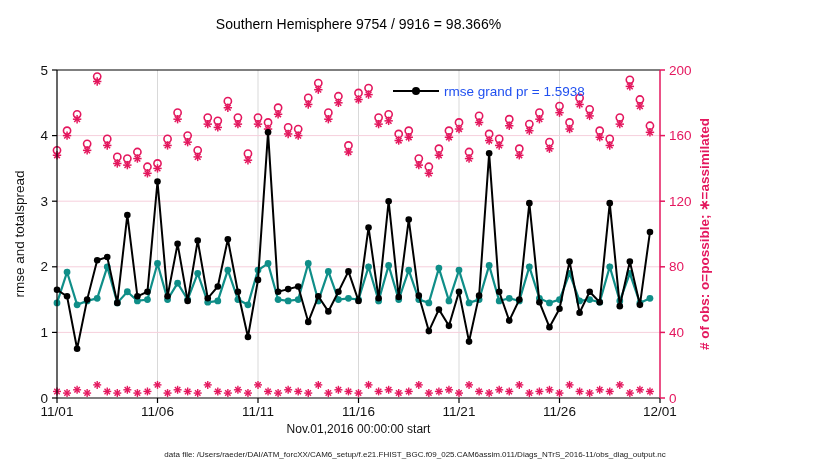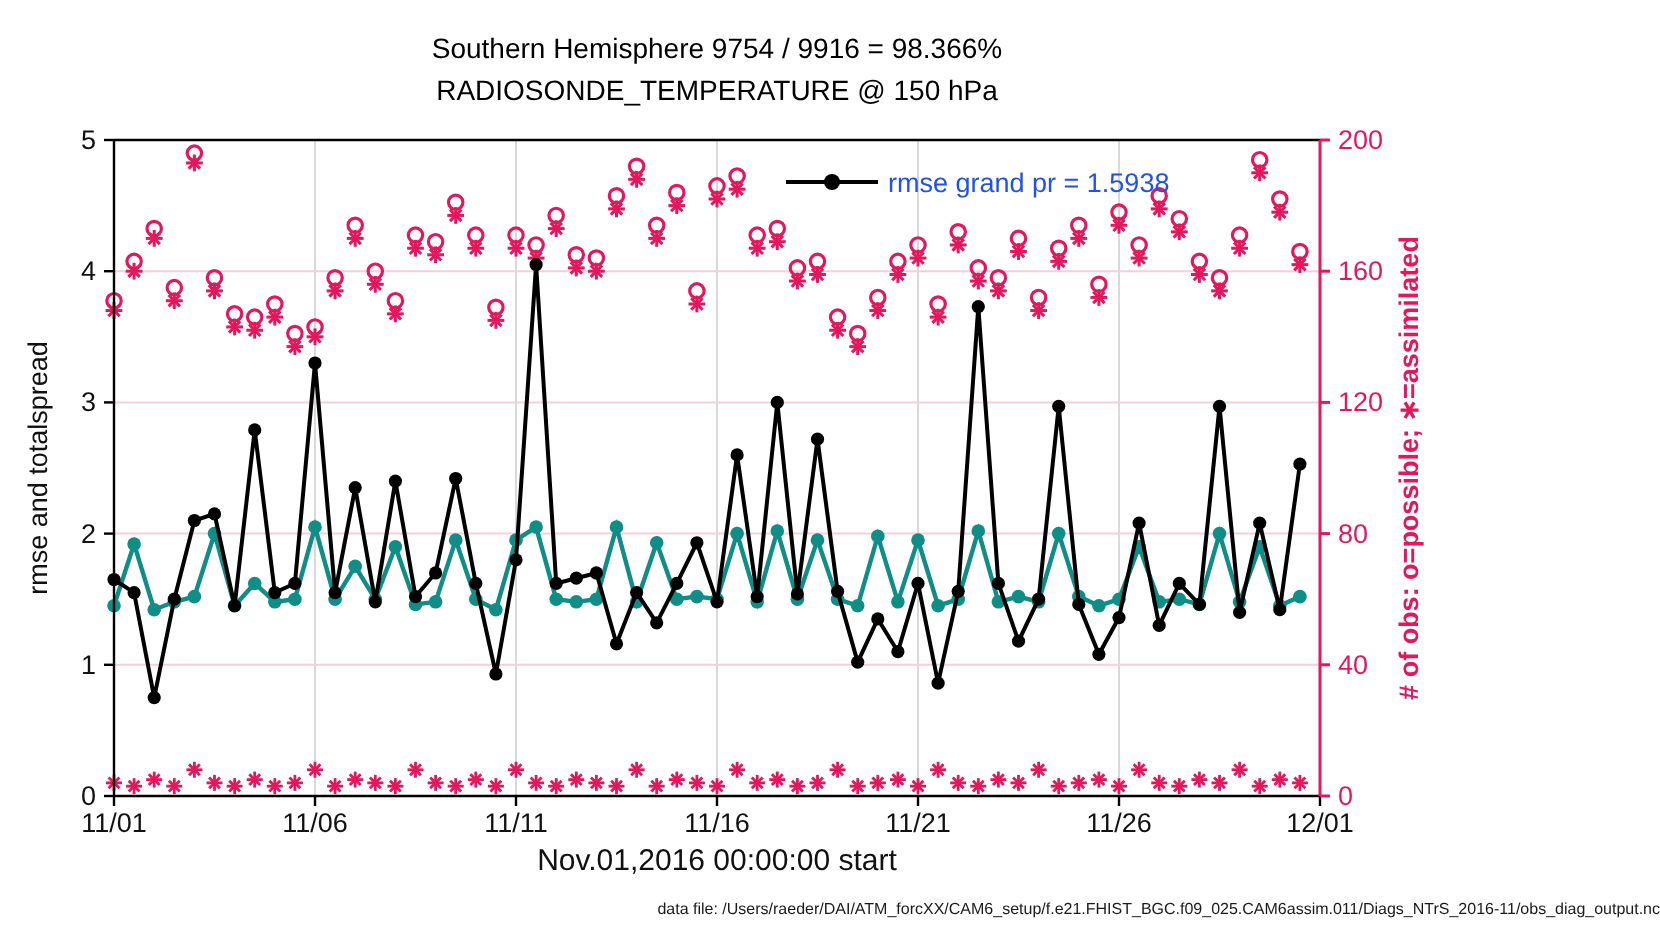--- a/index.html
+++ b/index.html
@@ -15,24 +15,24 @@
   .ylabel-left{
     position:absolute;left:19px;top:234px;transform:translate(-50%,-50%) rotate(-90deg);
     white-space:nowrap;font-size:13.5px;color:#111;
   }
   .ylabel-right{
     position:absolute;left:704px;top:234px;transform:translate(-50%,-50%) rotate(-90deg);
     white-space:nowrap;font-size:13.5px;font-weight:bold;
   }
   .xlabel{
     position:absolute;left:57px;top:422px;width:603px;text-align:center;
-    font-size:15px;color:#111;
+    font-size:12px;color:#111;
   }
   .footer{
-    position:absolute;left:0;top:450px;width:830px;text-align:right;
+    position:absolute;left:0;top:450px;width:830px;text-align:center;
     font-size:8px;color:#1a1a1a;letter-spacing:0;
   }
   .legend{
     position:absolute;left:393px;top:82px;
   }
   .legend-row{display:flex;align-items:center;height:18px;}
   .lg-line{position:relative;width:46px;height:2px;margin-right:5px;flex:0 0 46px;}
   .lg-dot{position:absolute;left:50%;top:50%;width:8px;height:8px;border-radius:50%;
     transform:translate(-50%,-50%);}
   .legend-label{font-size:13.5px;white-space:nowrap;}
@@ -775,21 +775,20 @@
         <text x="669" y="205.7" text-anchor="start" font-size="13.5" font-family="&quot;Liberation Sans&quot;, sans-serif" fill="#e4175e">120</text>
         <line x1="660" y1="135.60000000000002" x2="665" y2="135.60000000000002" stroke="#e4175e" stroke-width="1.5"></line>
         <text x="669" y="140.10000000000002" text-anchor="start" font-size="13.5" font-family="&quot;Liberation Sans&quot;, sans-serif" fill="#e4175e">160</text>
         <line x1="660" y1="70" x2="665" y2="70" stroke="#e4175e" stroke-width="1.5"></line>
         <text x="669" y="74.5" text-anchor="start" font-size="13.5" font-family="&quot;Liberation Sans&quot;, sans-serif" fill="#e4175e">200</text>
       </g>
     </svg>
 
   <div class="title-block">
     <div>Southern Hemisphere 9754 / 9916 = 98.366%</div>
-    <div>RADIOSONDE_TEMPERATURE @ 150 hPa</div>
   </div>
 
   <div class="ylabel-left">rmse and totalspread</div>
   <div class="ylabel-right" id="right-label" style="color: rgb(228, 23, 94);"># of obs: o=possible; ∗=assimilated</div>
   <div class="xlabel">Nov.01,2016 00:00:00 start</div>
   <div class="footer">data file: /Users/raeder/DAI/ATM_forcXX/CAM6_setup/f.e21.FHIST_BGC.f09_025.CAM6assim.011/Diags_NTrS_2016-11/obs_diag_output.nc</div>
 
   <div class="legend">
     <div class="legend-row">
       <span class="lg-line" id="lg-line-0" style="background-color: rgb(0, 0, 0);">

